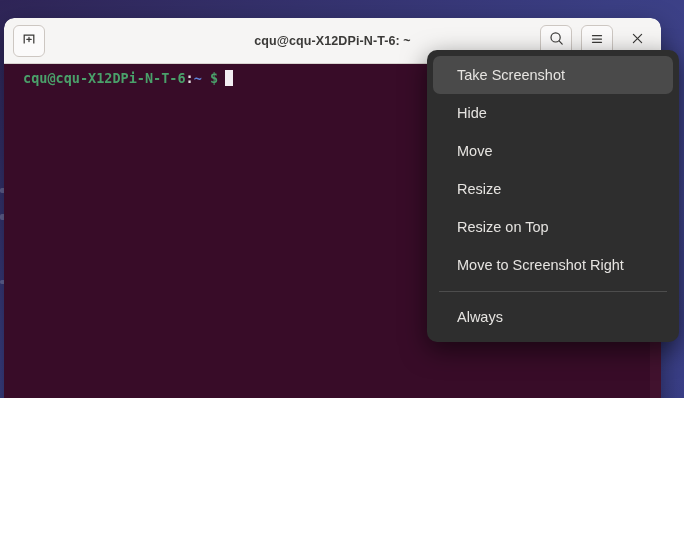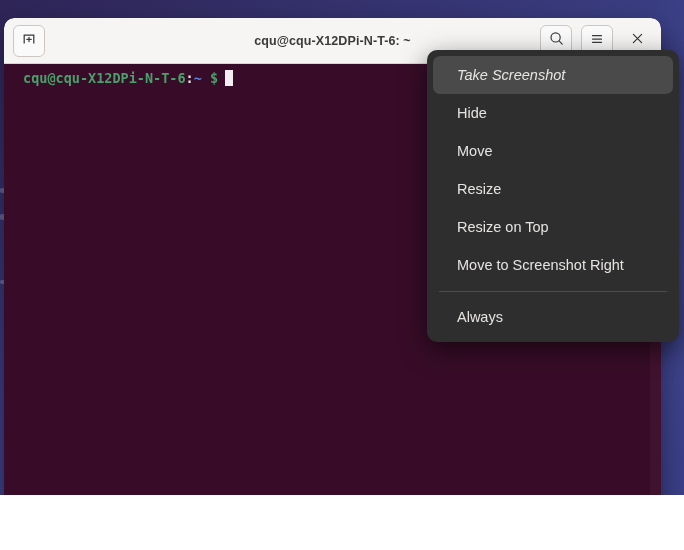--- a/index.html
+++ b/index.html
@@ -7,21 +7,21 @@
     padding: 0;
     width: 684px;
     height: 550px;
     overflow: hidden;
     font-family: "Liberation Sans", sans-serif;
   }
 
   #screen {
     position: relative;
     width: 684px;
-    height: 495px;
+    height: 398px;
     background: linear-gradient(150deg, #2f2557 0%, #3b3f85 45%, #41468f 75%, #3a3f88 100%);
     overflow: hidden;
   }
 
   
   .streak {
     position: absolute;
     background: rgba(210, 215, 235, 0.30);
     border-radius: 2px;
     filter: blur(0.4px);
@@ -153,21 +153,20 @@
     align-items: center;
     padding: 0 12px 0 24px;
     box-sizing: border-box;
     font-size: 14.5px;
     color: #e6e4e1;
     border-radius: 7px;
     white-space: nowrap;
   }
   .menu-item.selected {
     background: #4a4a4a;
-    font-style: italic;
   }
   .menu-sep {
     height: 1px;
     background: #4d4d4d;
     margin: 7px 6px 6px 6px;
   }
 </style>
 </head>
 <body>
 

